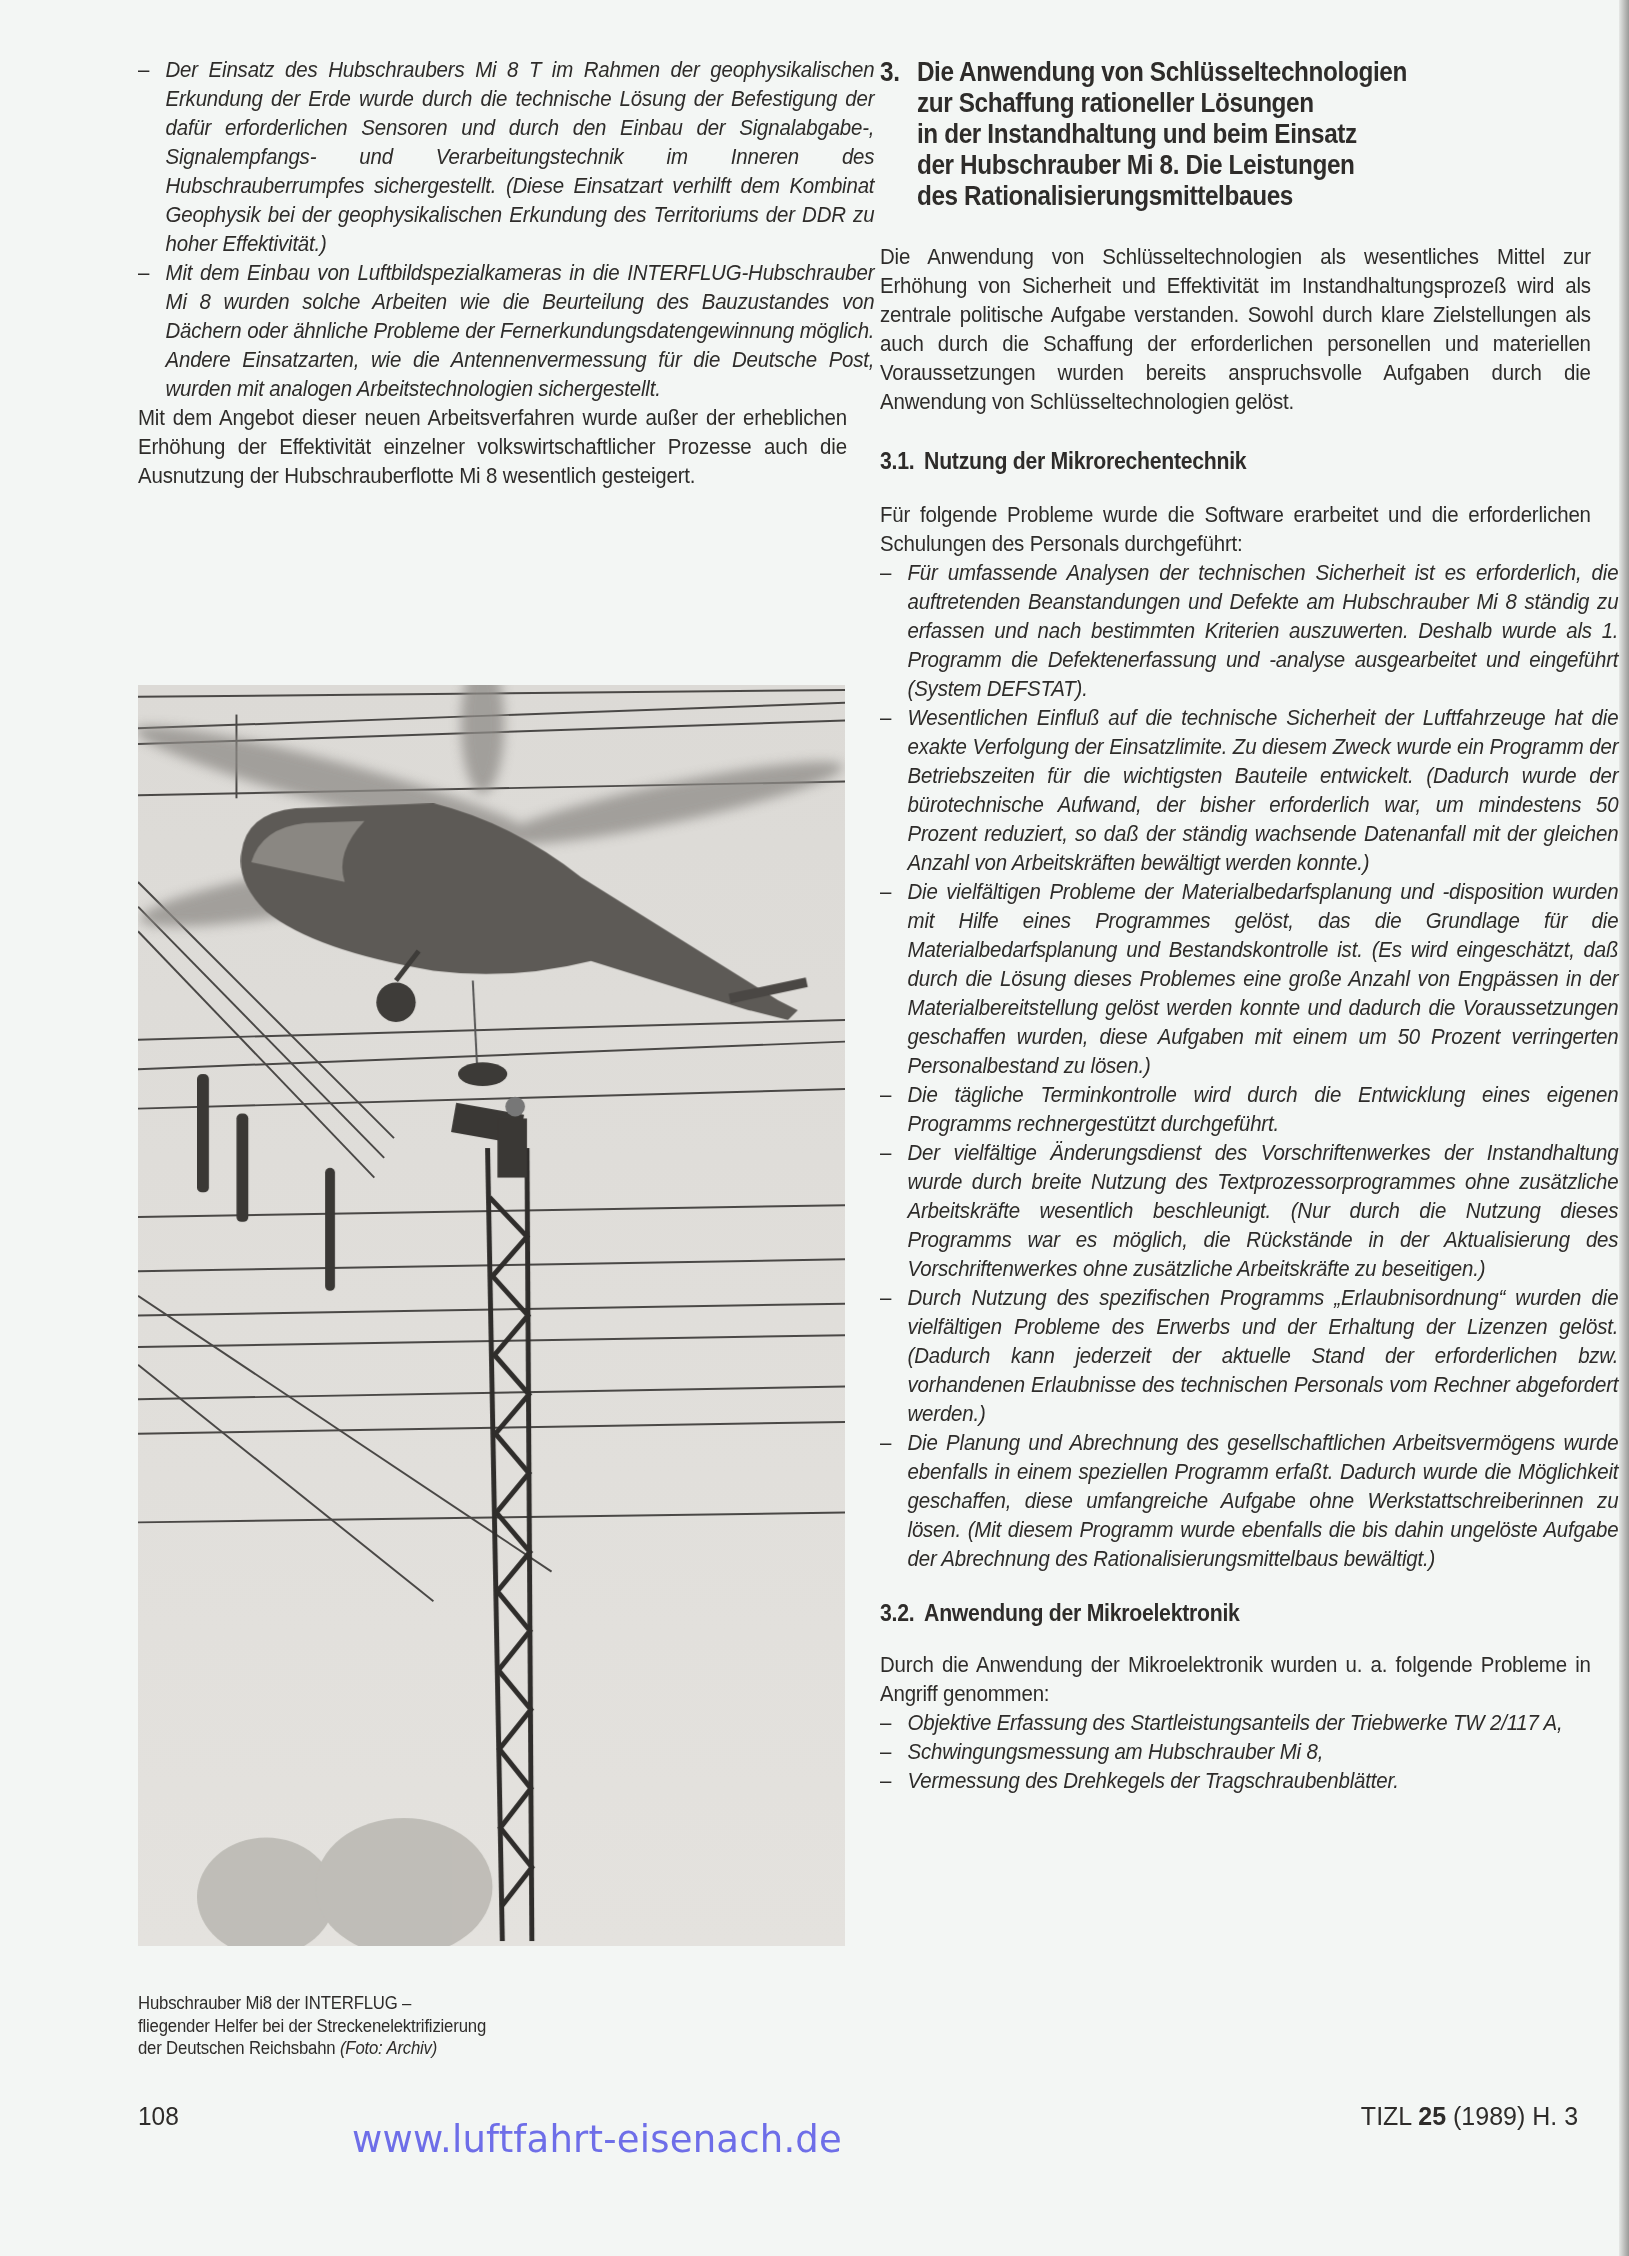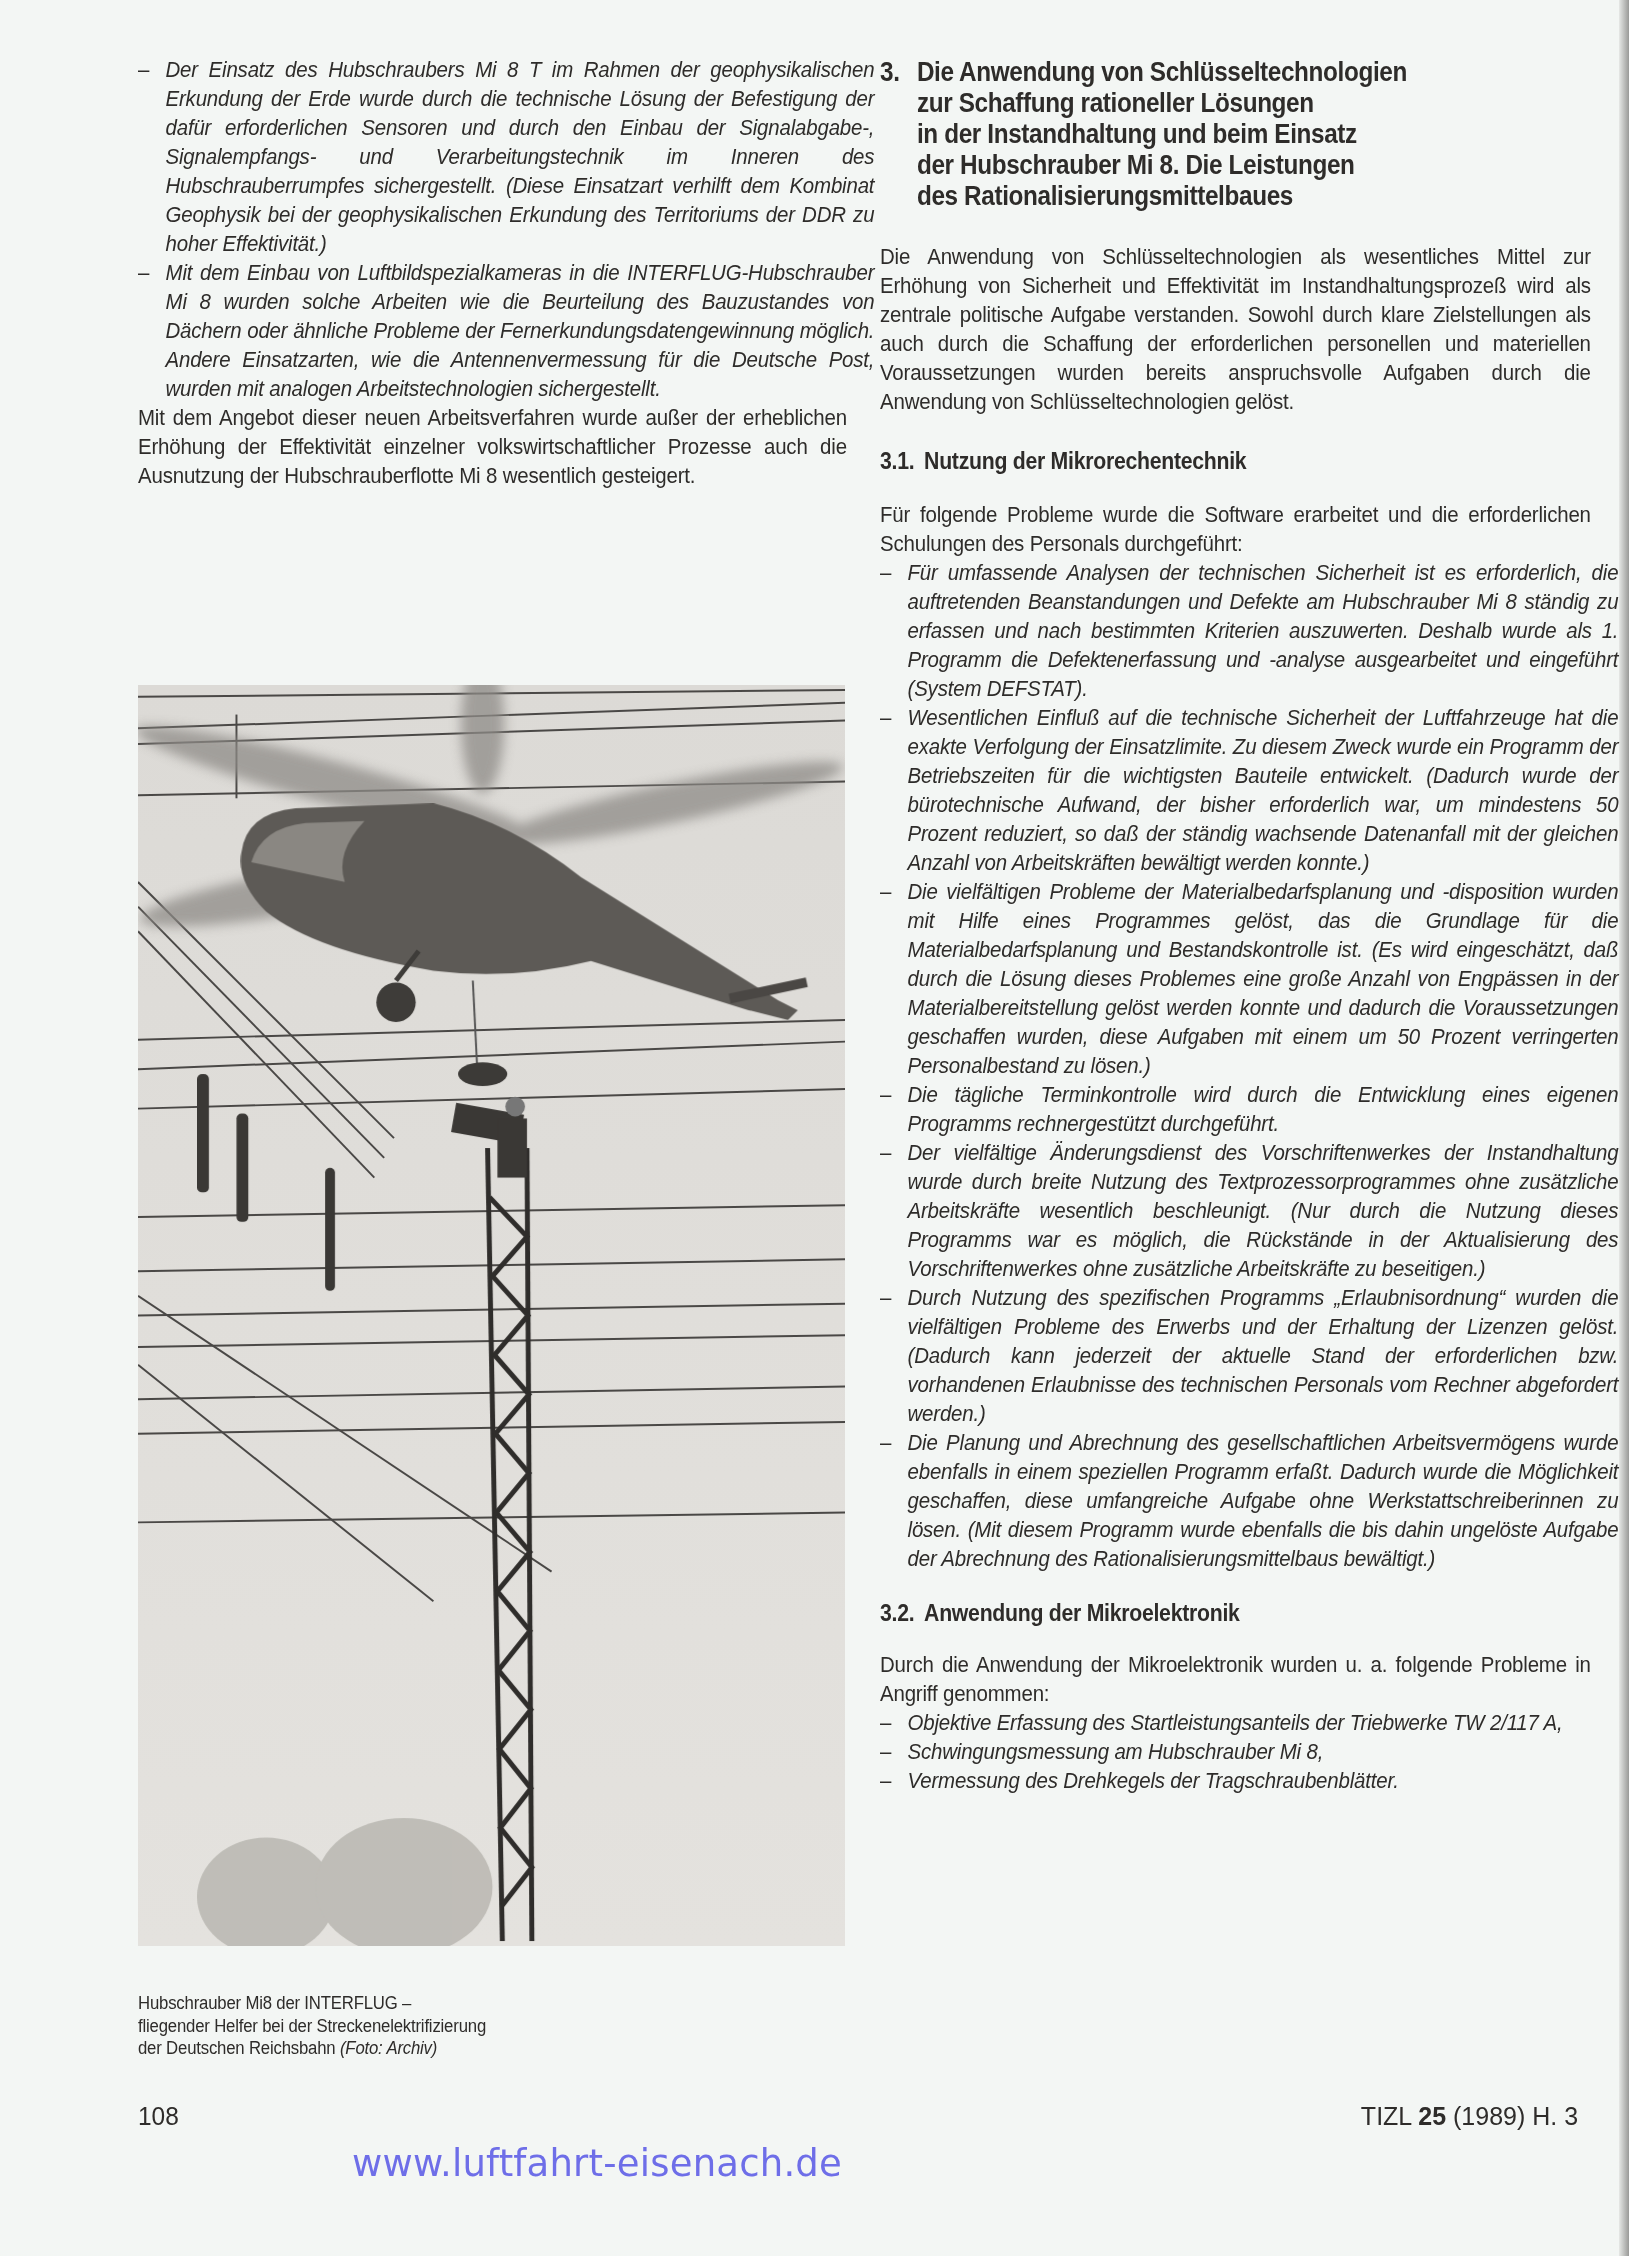--- a/index.html
+++ b/index.html
@@ -51,21 +51,21 @@
     transform: scaleX(0.93); transform-origin: left top;
   }
   .caption .credit { font-style: italic; }
 
   .page-number {
     position: absolute; left: 138px; top: 2101px; font-size: 26.6px;
     transform: scaleX(0.92); transform-origin: left top;
   }
   .watermark {
     position: absolute; left: 352px; top: 2118px; font-family: "DejaVu Sans", sans-serif;
-    font-size: 37px; color: #6e6ee8; letter-spacing: 0.2px; margin-top: 24px;
+    font-size: 37px; color: #6e6ee8; letter-spacing: 0.2px;
   }
   .journal-ref {
     position: absolute; right: 51px; top: 2101px; font-size: 26.6px;
     transform: scaleX(0.94); transform-origin: right top;
   }
   .journal-ref .vol { font-weight: bold; }
 </style>
 </head>
 <body>
 

